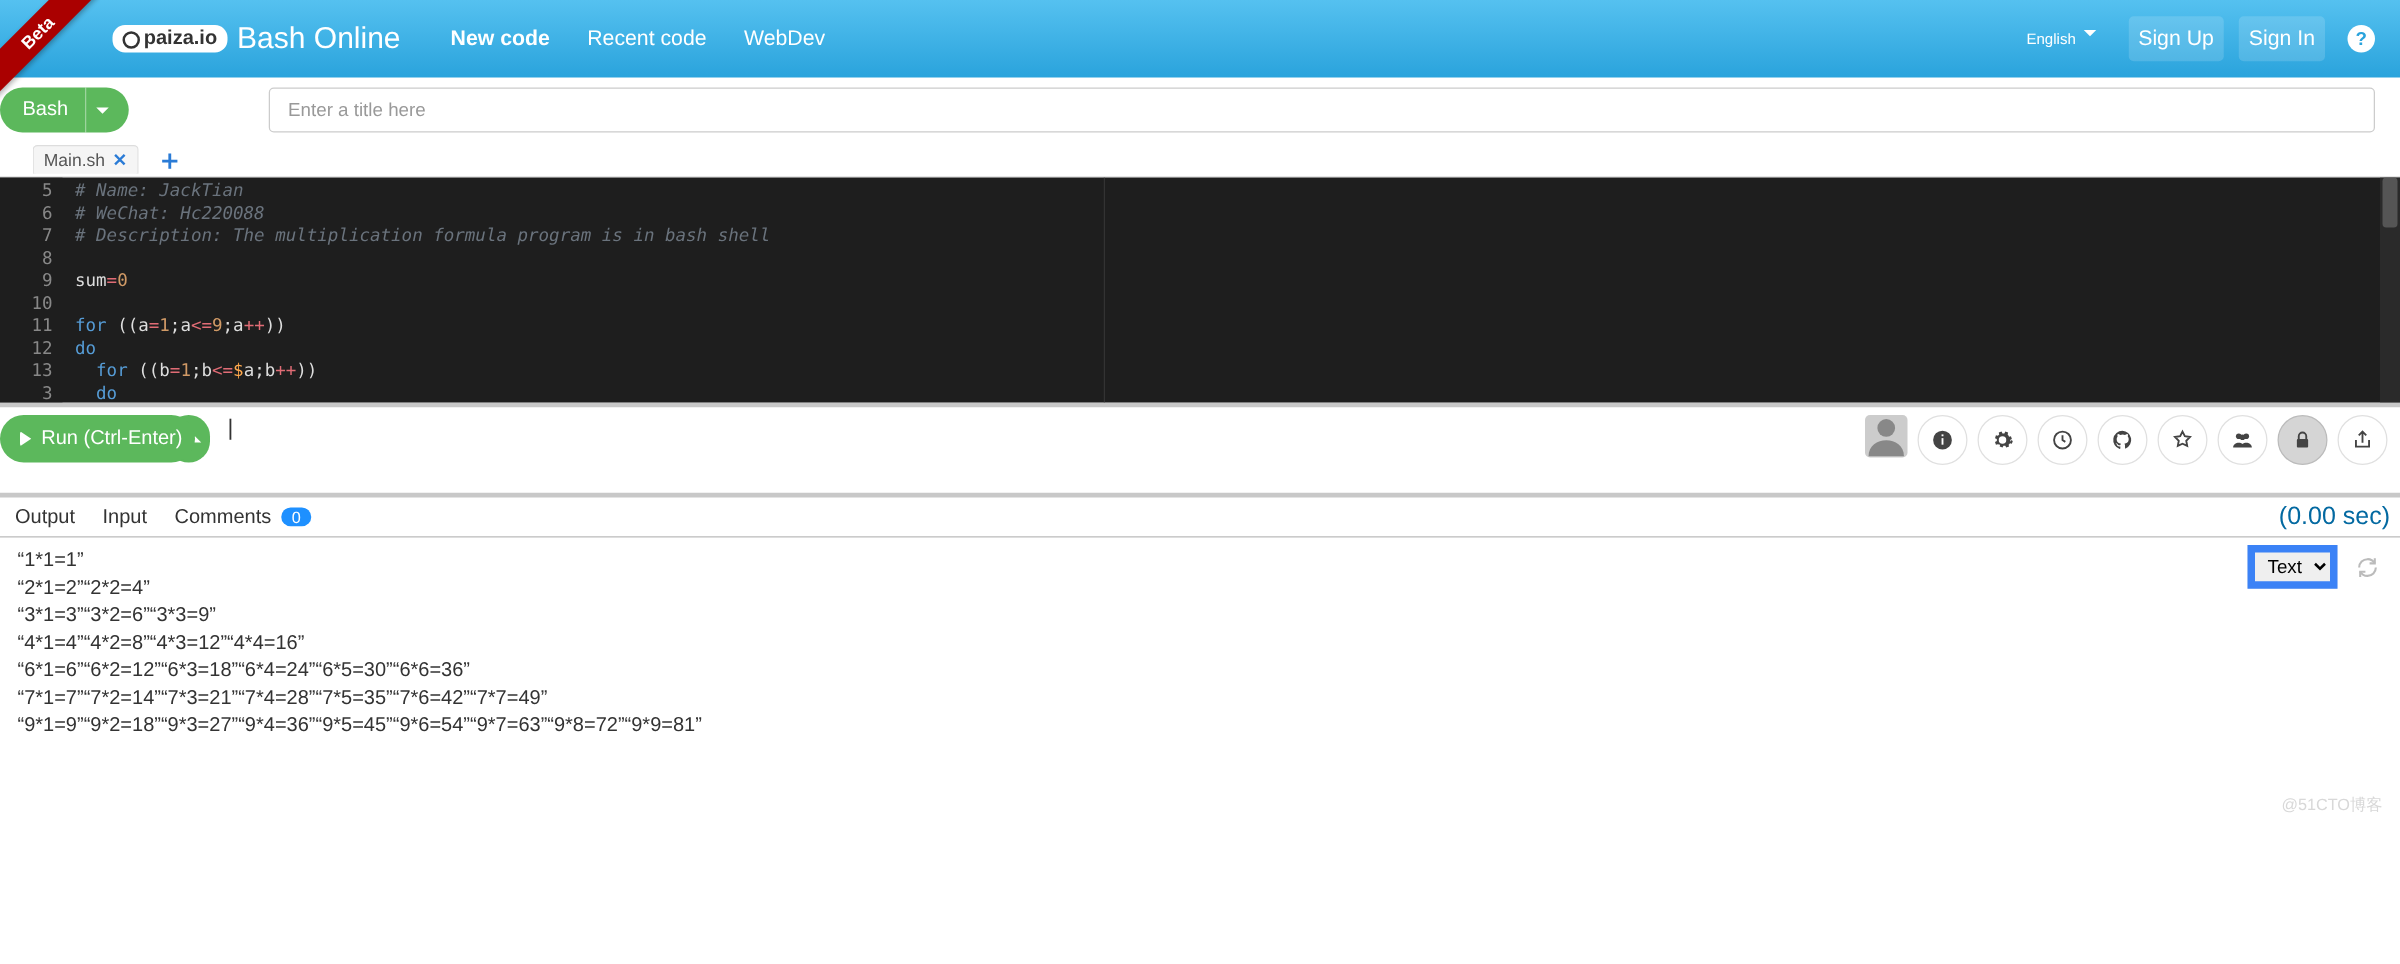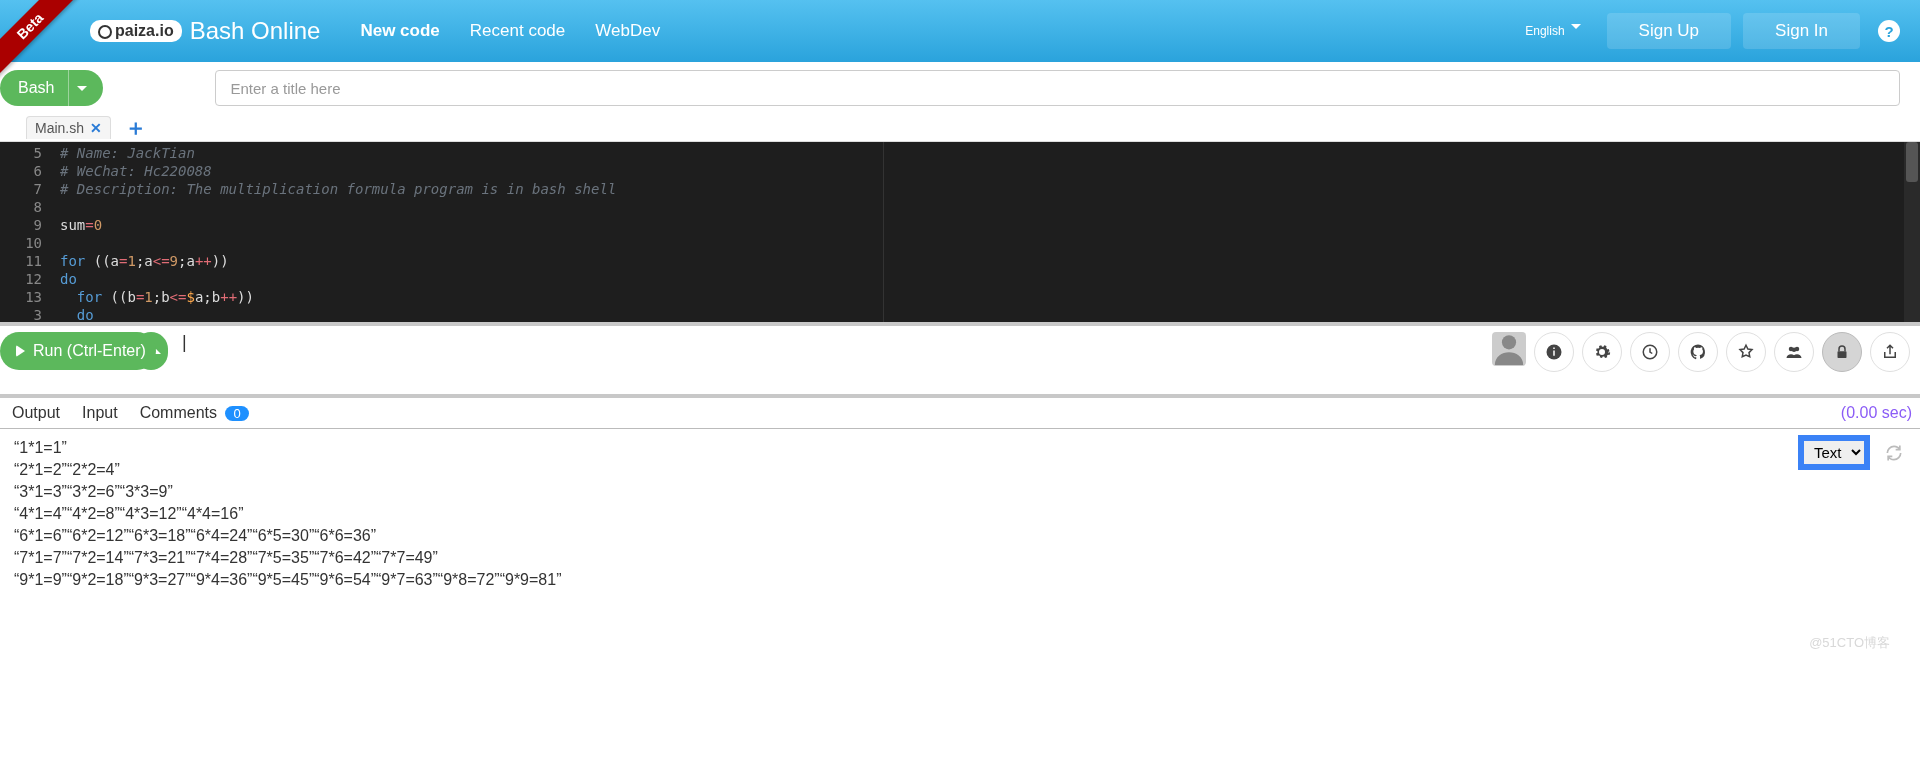--- a/index.html
+++ b/index.html
@@ -9,21 +9,21 @@
 .beta-ribbon { position: absolute; top: 0; left: 0; width: 80px; height: 80px; overflow: hidden; pointer-events: none; }
 .beta-ribbon span { position: absolute; display: block; width: 120px; padding: 4px 0; background:#a00; color:#fff; font-weight:bold; font-size:14px; text-align:center; transform: rotate(-45deg); top:14px; left:-30px; box-shadow:0 2px 4px rgba(0,0,0,.3);}
 .brand-logo { background:#fff; color:#333; border-radius:10px; padding:2px 8px; font-weight:bold; font-size:16px; display:inline-flex; align-items:center; gap:2px;}
 .brand-logo .orb{display:inline-block;width:14px;height:14px;border:2px solid #333;border-radius:50%;margin-right:1px;position:relative;top:1px;}
 .brand-title { color:#fff; font-size:24px; margin-left:8px; }
 .nav-links { display:flex; gap:30px; margin-left:40px; }
 .nav-links a { color:#fff; font-size:17px; text-decoration:none; }
 .nav-links a.active { font-weight:bold; }
 .nav-right { margin-left:auto; display:flex; align-items:center; gap:12px; }
 .nav-right .lang { color:#fff; font-size:12px; display:flex; align-items:flex-start; gap:6px; padding:8px 14px; border-radius:4px;}
-.nav-right .btn { color:#fff; font-size:17px; padding:8px 32px; border-radius:4px; background:rgba(255,255,255,.15); text-decoration:none; }
+.nav-right .btn { color:#fff; font-size:17px; padding:8px 8px; border-radius:4px; background:rgba(255,255,255,.15); text-decoration:none; }
 .nav-right .help { color:#fff; width:22px; height:22px; border-radius:50%; background:#fff; color:#2aa3dc; display:flex;align-items:center;justify-content:center;font-weight:bold; font-size:15px; margin-left:6px;}
 .caret-down{width:0;height:0;border-left:5px solid transparent;border-right:5px solid transparent;border-top:5px solid #fff;display:inline-block;}
 
 .bar2 { display:flex; align-items:center; padding:8px 20px 8px 0; gap:16px; }
 .lang-pill { background:#5cb85c; color:#fff; border-radius:18px; height:36px; display:flex; align-items:center; padding:0 8px 0 18px; font-size:16px; position:relative; left:0; }
 .lang-pill .pill-caret{margin-left:14px;padding:0 8px;border-left:1px solid rgba(255,255,255,.4);height:100%;display:flex;align-items:center;}
 .title-input { flex:1; }
 .title-input input{ width:100%; height:36px; border:1px solid #ccc; border-radius:4px; padding:0 14px; font-size:15px; color:#555;}
 .title-input input::placeholder{color:#999;}
 
@@ -58,28 +58,28 @@
 .runbar-spacer{flex:1;}
 .avatar{width:34px;height:34px;border-radius:4px;background:#ccc;display:flex;align-items:flex-end;justify-content:center;overflow:hidden;}
 .avatar svg{width:36px;height:36px;}
 .icon-btn{width:40px;height:40px;border-radius:50%;background:#fff;border:1px solid #e0e0e0;display:flex;align-items:center;justify-content:center;color:#444;}
 .icon-btn.active{background:#d5d5d5;border-color:#bbb;}
 .icon-btn svg{width:18px;height:18px;}
 
 .out-tab-row{display:flex;align-items:center;padding:4px 8px;gap:14px;}
 .out-tab{font-size:16px;color:#333;padding:2px 4px;cursor:pointer;}
 .out-tab .badge{display:inline-block;background:#1e90ff;color:#fff;border-radius:10px;font-size:13px;padding:0 8px;margin-left:4px;}
-.out-time{margin-left:auto;color:#8b5cf6;font-size:16px;}
+.out-time{margin-left:auto;color:#0369a1;font-size:20px;}
 
 .out-body{border-top:1px solid #bbb;position:relative;padding:10px 14px 20px;font-family:"Arial",sans-serif;font-size:16px;min-height:230px;}
 .out-body .line{margin-bottom:4px;}
 .out-ctrls{position:absolute;top:6px;right:12px;display:flex;align-items:center;gap:10px;}
 .out-ctrls select{font-size:15px;padding:2px 6px;border:6px solid #3b82f6;}
 .refresh-ic{width:28px;height:28px;border-radius:50%;display:flex;align-items:center;justify-content:center;color:#bbb;}
-.watermark{position:absolute;bottom:6px;right:30px;color:#d8d8d8;font-size:13px;}
+.watermark{position:absolute;bottom:6px;right:14px;color:#d8d8d8;font-size:13px;}
 </style>
 </head>
 <body>
 
 <div class="navbar">
   <div class="beta-ribbon">
       <span>Beta</span>
     </div>
   <span class="brand-logo">
       <span class="orb"></span>

